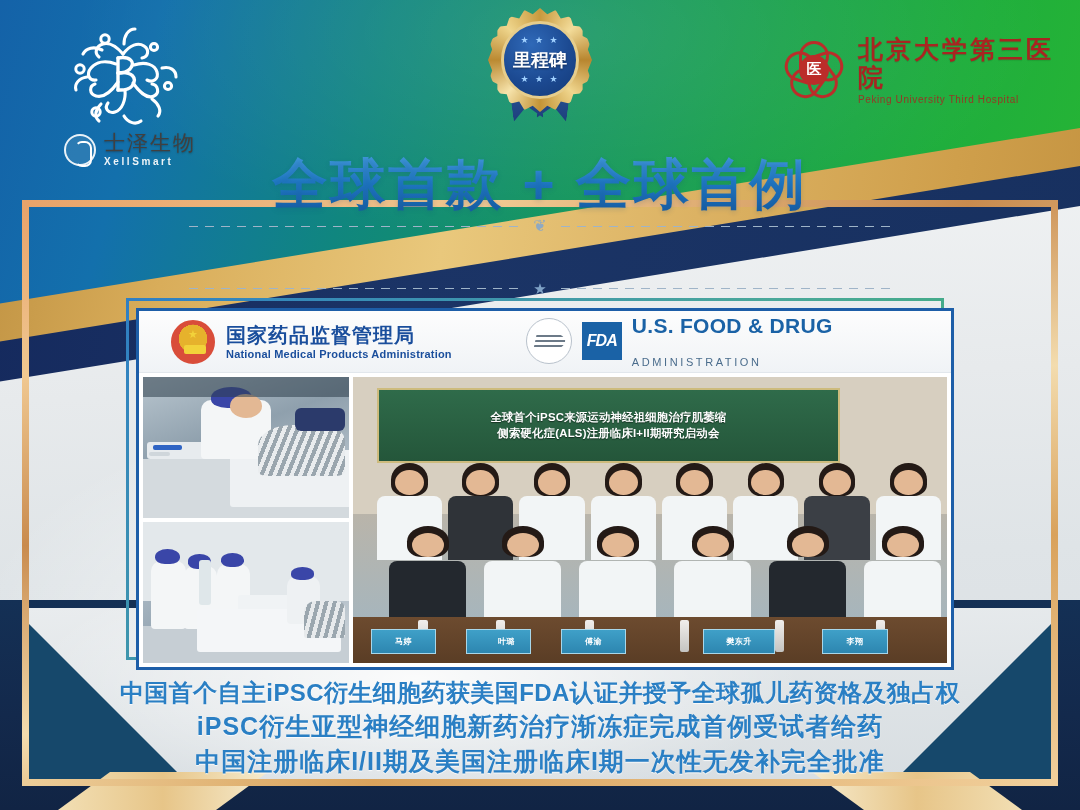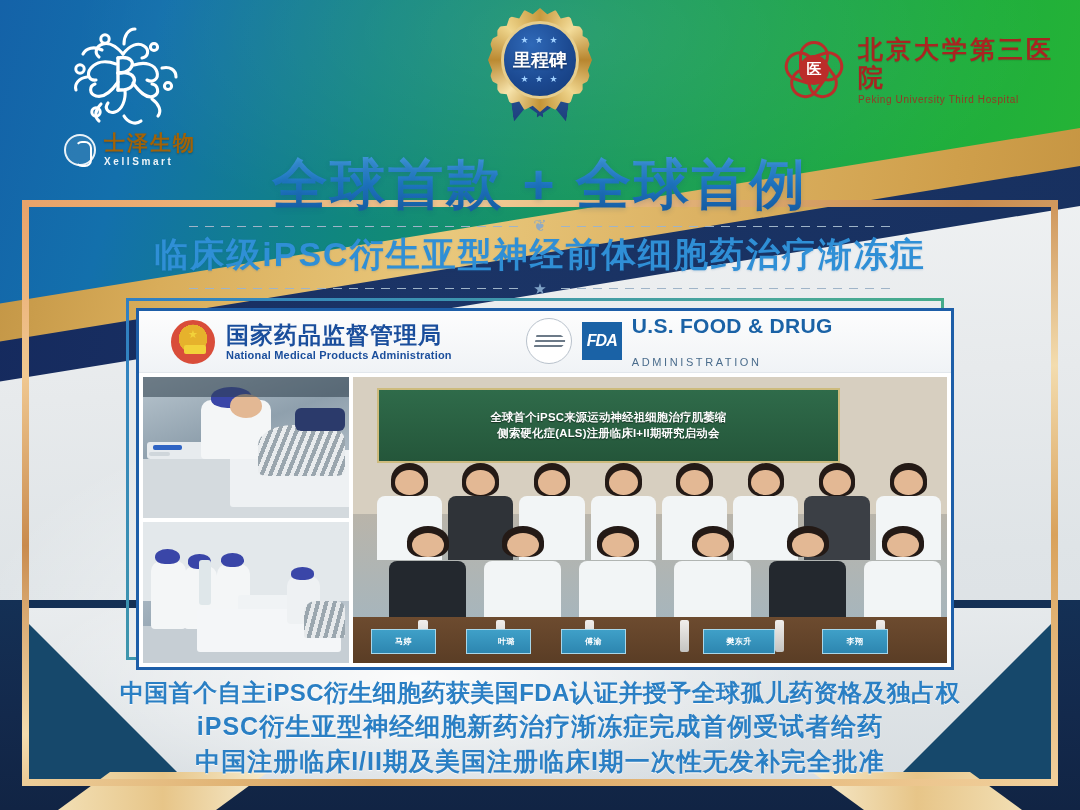--- a/index.html
+++ b/index.html
@@ -119,21 +119,21 @@
     position: relative; flex: 0 0 auto;
     background: rgba(255,255,255,.10);
   }
   .brand-seal::after {
     content: ""; position: absolute; left: 9px; top: 5px;
     width: 13px; height: 22px;
     border: 2.4px solid #fff; border-radius: 7px 7px 7px 7px;
     border-left-color: transparent;
   }
   .brand-cn {
-    color: #a16207; font-size: 21px; font-weight: bold; letter-spacing: 2px;
+    color: #404040; font-size: 21px; font-weight: normal; letter-spacing: 2px;
     line-height: 1.05; text-shadow: 0 1px 2px rgba(0,0,0,.25); text-align: right;
   }
   .brand-en {
     color: #fff; font-size: 10px; letter-spacing: 2.6px; font-weight: bold;
     opacity: .92; margin-top: 2px;
   }
 
   
   .badge { position: absolute; left: 484px; top: 6px; width: 112px; height: 112px; }
   .badge-ribbon-l, .badge-ribbon-r {
@@ -254,21 +254,21 @@
     border: 2px solid #d94d3a;
   }
   .nmpa-emblem::before {
     content: "★"; position: absolute; left: 50%; top: 7px; transform: translateX(-50%);
     color: #f2d23a; font-size: 11px; line-height: 1;
   }
   .nmpa-emblem::after {
     content: ""; position: absolute; left: 11px; bottom: 8px; width: 22px; height: 9px;
     background: #f2d23a; border-radius: 2px;
   }
-  .nmpa-cn { color: #1a4e9c; font-size: 23px; font-weight: bold; letter-spacing: 1px; line-height: 1.15; }
+  .nmpa-cn { color: #1a4e9c; font-size: 20px; font-weight: bold; letter-spacing: 1px; line-height: 1.15; }
   .nmpa-en { color: #1a4e9c; font-size: 11px; font-weight: bold; letter-spacing: .2px; margin-top: 1px; }
 
   .fda { display: flex; align-items: center; gap: 10px; margin-left: 74px; }
   .hhs-seal {
     width: 46px; height: 46px; border-radius: 50%;
     border: 1.5px solid #b9c2cc; position: relative; flex: 0 0 auto;
     background: #fff; overflow: hidden;
   }
   .hhs-seal::before {
     content: ""; position: absolute; left: 8px; top: 14px; width: 30px; height: 18px;
@@ -475,21 +475,20 @@
   </div>
 
   <div class="headline">全球首款 + 全球首例</div>
 
   <div class="divider-row">
     <div class="divider-line"></div>
     <div class="divider-orn">❦</div>
     <div class="divider-line"></div>
   </div>
 
-  <div class="subheadline">临床级iPSC衍生亚型神经前体细胞药治疗渐冻症</div>
 
   <div class="divider-row2">
     <div class="divider-line"></div>
     <div class="divider-star">★</div>
     <div class="divider-line"></div>
   </div>
 
   <div class="inner-frame">
     <div class="inner-frame-back"></div>
     <div class="inner-frame-front">

